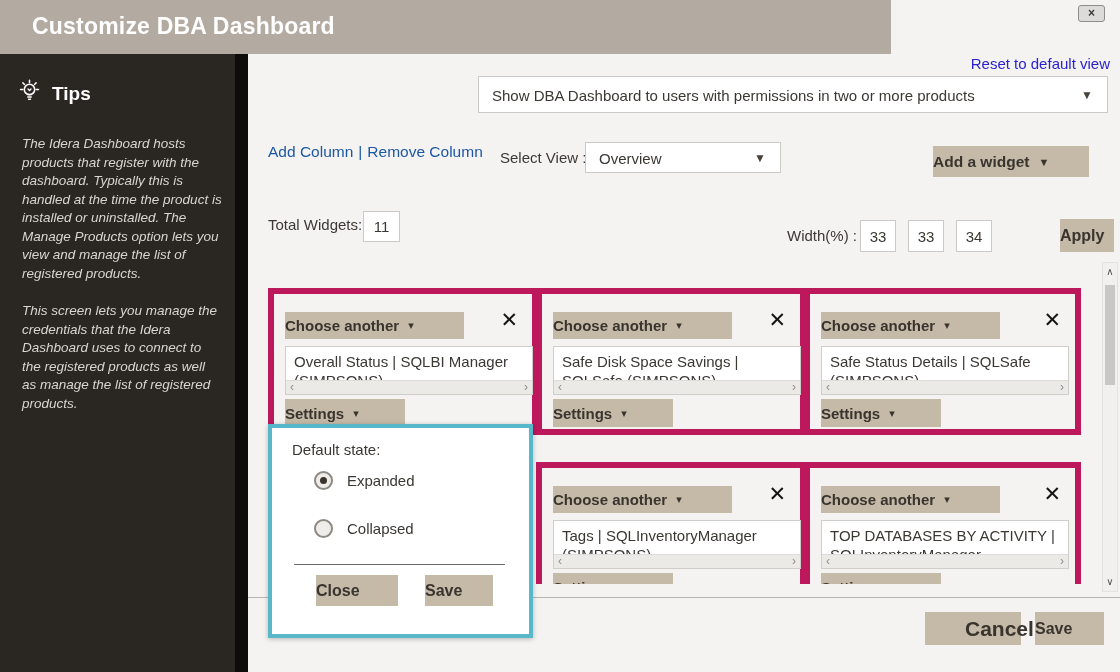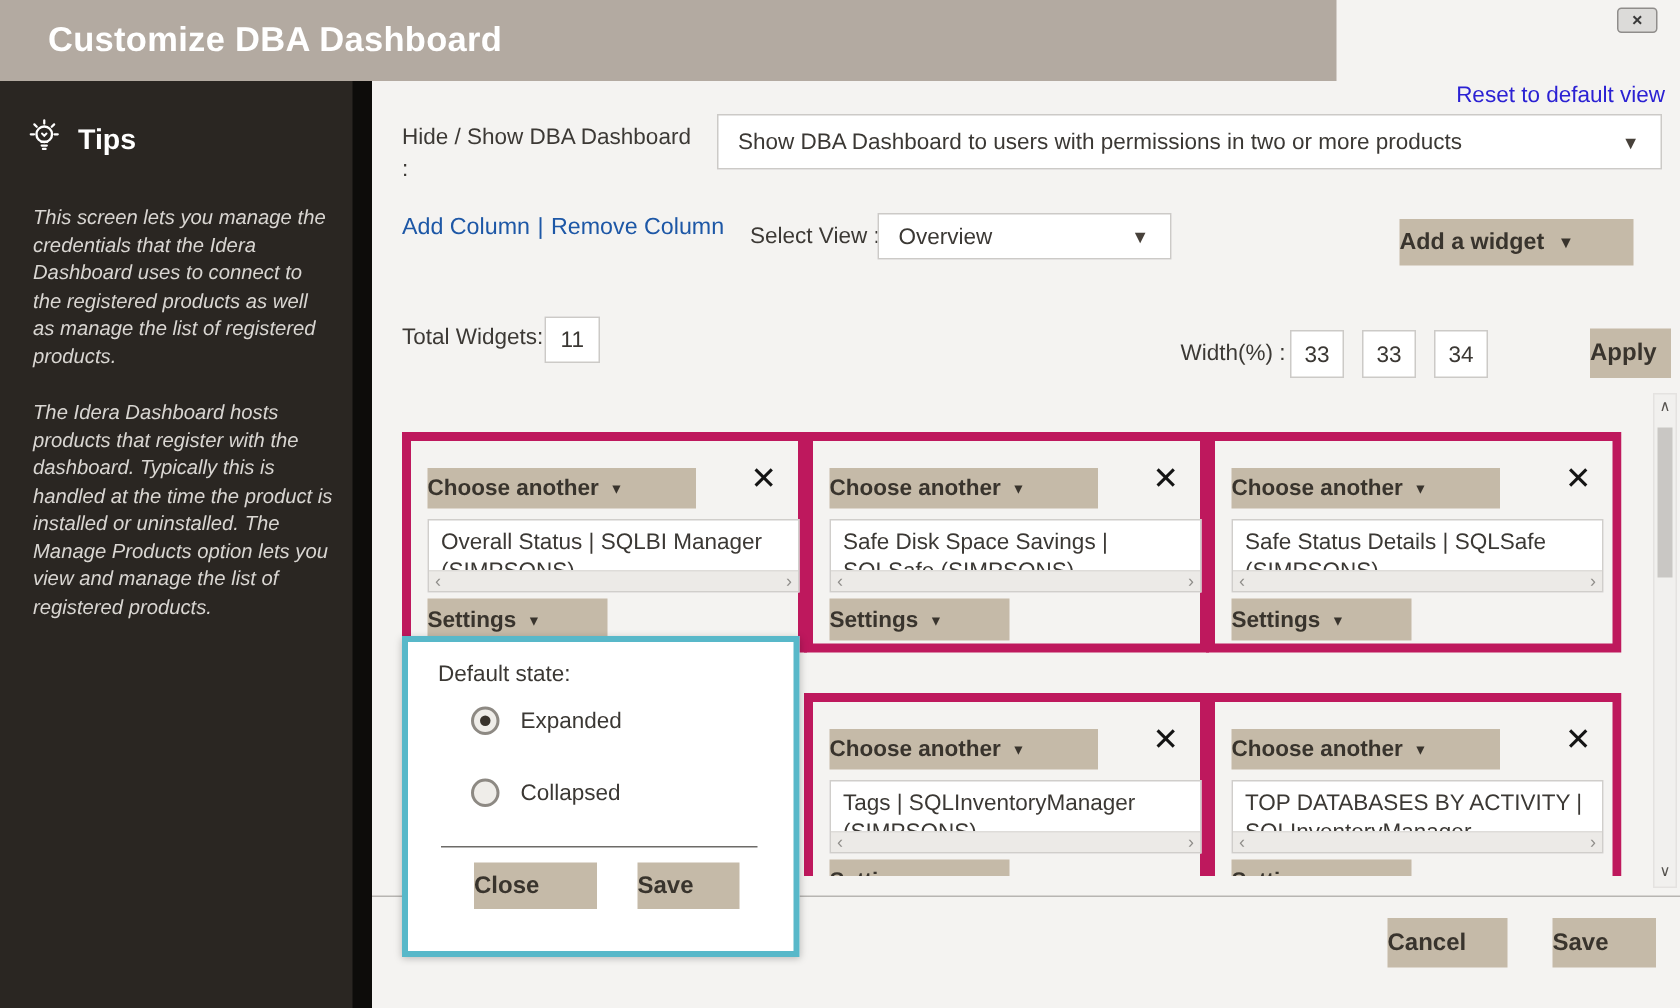--- a/index.html
+++ b/index.html
@@ -80,21 +80,21 @@
   .radio-row.r1{ top:43px; } .radio-row.r2{ top:91px; }
   .radio{ width:19px; height:19px; border-radius:50%; border:2px solid #8d8983; background:#efede9; position:relative; }
   .radio.selected::after{ content:""; position:absolute; left:4px; top:4px; width:7px; height:7px; border-radius:50%; background:#39332c; }
   .radio-label{ margin-left:14px; font-size:15px; color:#3b3834; }
   .popup-hr{ position:absolute; left:22px; top:136px; width:211px; border-top:1px solid #6d6b68; }
   .popup-close{ position:absolute; left:44px; top:147px; width:82px; height:31px; font-size:16px; }
   .popup-save{ position:absolute; left:153px; top:147px; width:68px; height:31px; font-size:16px; }
 
   
   .footer-line{ position:absolute; left:248px; top:597px; width:872px; height:1px; background:#b7b5b2; }
-  .cancel{ position:absolute; left:925px; top:612px; width:80px; height:33px; font-size:16px; }
+  .cancel{ position:absolute; left:925px; top:612px; width:96px; height:33px; font-size:21px;padding-left:40px; }
   .savebtn{ position:absolute; left:1035px; top:612px; width:69px; height:33px; font-size:16px; }
 </style>
 </head>
 <body>
 
 <div class="stage">
 
   <div class="titlebar">
     <div class="title">Customize DBA Dashboard</div>
   </div>
@@ -107,30 +107,26 @@
       <span>
         <svg width="27" height="27" viewBox="0 0 27 27" fill="none">
           <circle cx="13.5" cy="11.5" r="5.2" stroke="#ffffff" stroke-width="1.6"></circle>
           <path d="M11.5 16.5 h4 M11.8 19 h3.4 M12.6 21.3 h1.8" stroke="#ffffff" stroke-width="1.5" stroke-linecap="round"></path>
           <path d="M13.5 2.2 v2.2 M4.5 11.5 h2.2 M20.3 11.5 h2.2 M6.9 4.9 l1.6 1.6 M20.1 4.9 l-1.6 1.6" stroke="#ffffff" stroke-width="1.5" stroke-linecap="round"></path>
           <path d="M12 11 l1.5 1.5 L15 11" stroke="#ffffff" stroke-width="1.3" stroke-linecap="round"></path>
         </svg>
       </span>
       <span class="tips-title">Tips</span>
     </div>
+    <p>The Idera Dashboard hosts products that register with the dashboard. Typically this is handled at the time the product is installed or uninstalled. The Manage Products option lets you view and manage the list of registered products.</p>
     <p>This screen lets you manage the credentials that the Idera Dashboard uses to connect to the registered products as well as manage the list of registered products.</p>
-    <p>The Idera Dashboard hosts products that register with the dashboard. Typically this is handled at the time the product is installed or uninstalled. The Manage Products option lets you view and manage the list of registered products.</p>
   </div>
 
   <a class="reset">Reset to default view</a>
 
-  <div class="hideshow-label lbl">
-    <div>Hide / Show DBA Dashboard</div>
-    <div>:</div>
-  </div>
   <div class="dropdown dd-hideshow">
     <span class="dd-text">Show DBA Dashboard to users with permissions in two or more products</span>
     <span class="dd-arrow">▼</span>
   </div>
 
   <div class="addremove">
     <a>Add Column</a><span class="sep">|</span><a>Remove Column</a>
   </div>
 
   <span class="sv-label lbl">Select View :</span>

